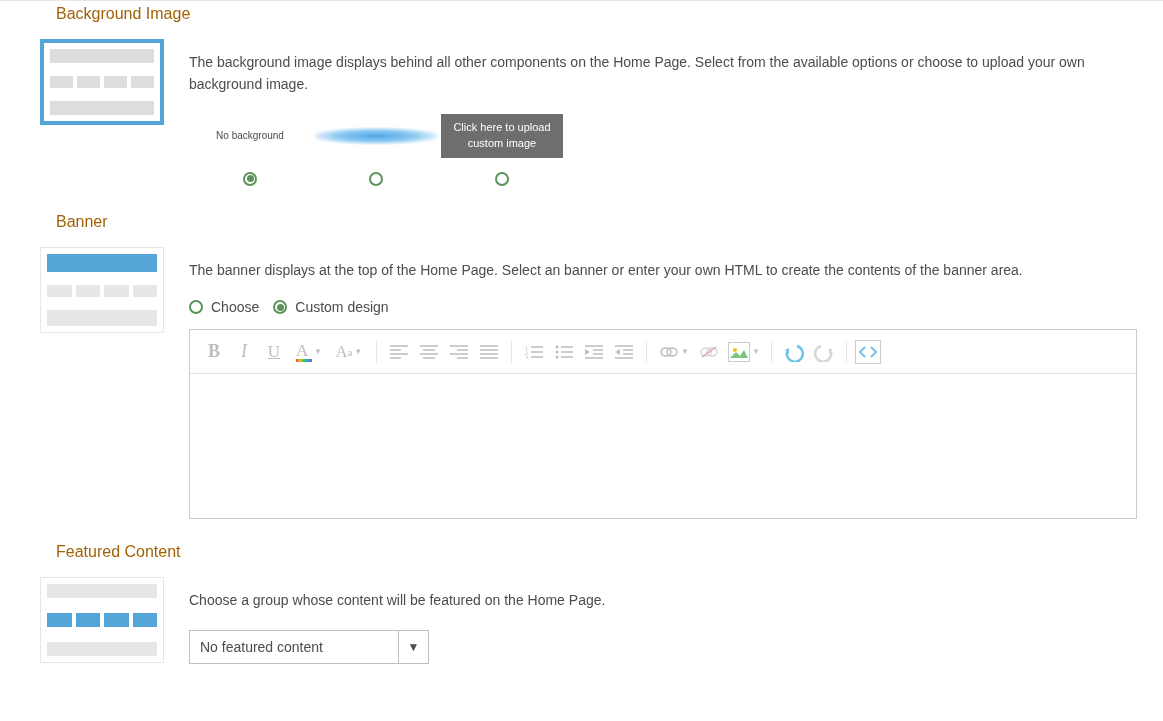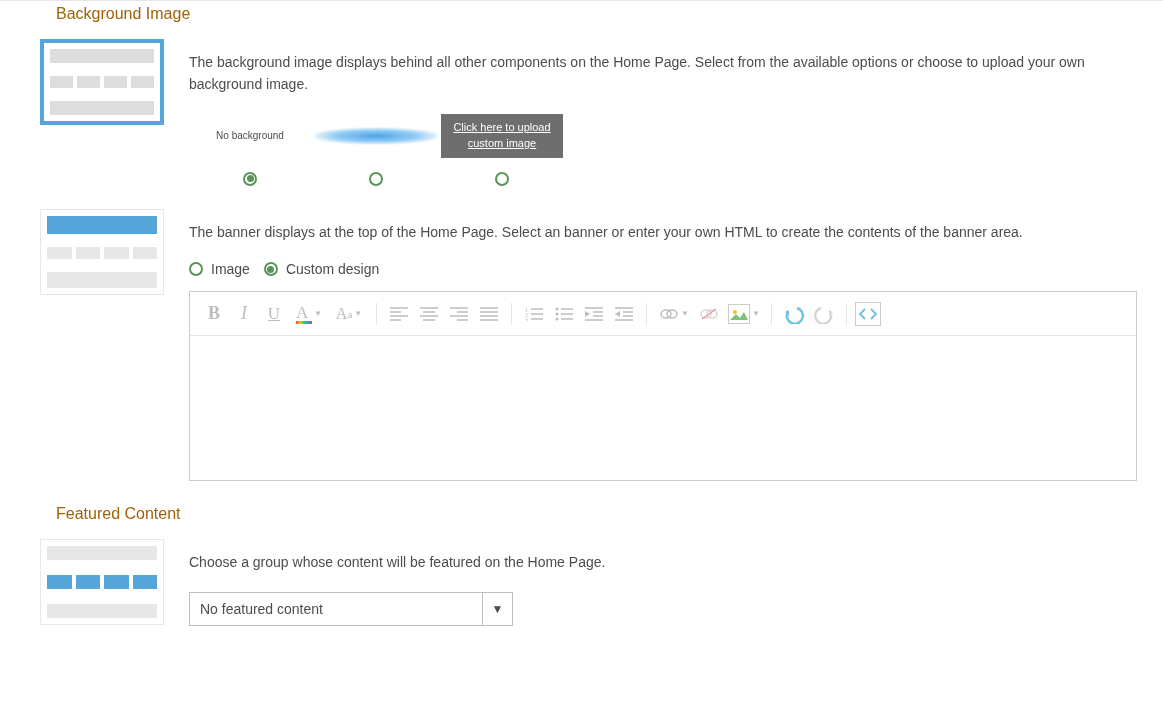--- a/index.html
+++ b/index.html
@@ -71,21 +71,21 @@
   }
   .bg-opt .preview {
     height: 44px;
     display:flex; align-items:center; justify-content:center;
     font-size:10px; color:#4c4c4c;
   }
   .bg-opt .preview.wave {
     background: radial-gradient(ellipse 80% 30% at 50% 50%, #4fa4e8 0%, #8fcaf2 40%, rgba(255,255,255,0) 70%);
   }
   .bg-opt .preview.upload {
-    background:#6e6e6e; color:#fff; font-size:11px; line-height:1.4; padding:4px;text-decoration:underline;
+    background:#6e6e6e; color:#fff; font-size:11px; line-height:1.4; padding:4px;
   }
   .radio {
     width:14px; height:14px; border:2px solid #5a9359; border-radius:50%;
     display:inline-flex; align-items:center; justify-content:center;
     margin-top:14px; cursor:pointer; background:#fff;
   }
   .radio.selected::after {
     content:""; width:7px; height:7px; background:#5a9359; border-radius:50%;
   }
 
@@ -119,21 +119,21 @@
   .toolbar .btn .drop { font-size:8px; margin-left:2px; color:#bdbdbd; }
   .toolbar .btn.wide { width:38px; }
   .toolbar .sep { width:1px; height:22px; background:#e4e4e4; margin:0 6px; }
   .toolbar .btn svg { display:block; }
   .toolbar .btn.imgbtn { border:1px solid #ccc; width:24px; height:22px; }
   .toolbar .btn.undo svg, .toolbar .btn.redo svg { stroke:#6bc4e8; }
   .toolbar .btn.src { border:1px solid #ccc; width:26px; height:24px; }
 
   
   .select-wrap {
-    display:flex; width:324px; border:1px solid #bfbfbf; height:34px;
+    display:flex; width:240px; border:1px solid #bfbfbf; height:34px;
   }
   .select-wrap .val {
     flex:1; display:flex; align-items:center; padding:0 10px; color:#4c4c4c;
   }
   .select-wrap .arrow {
     width:30px; border-left:1px solid #bfbfbf;
     display:flex; align-items:center; justify-content:center;
     font-size:12px; color:#4c4c4c; cursor:pointer;
   }
 </style>
@@ -170,38 +170,39 @@
         <div class="bg-opt">
           <div class="preview upload">Click here to upload custom image</div>
           <span class="radio"></span>
         </div>
       </div>
     </div>
   </div>
 </div>
 
 <div class="section">
+  <span class="section-label">Banner</span>
   <div class="row">
     <div class="thumb thumb-banner">
       <div class="bar1"></div>
       <div class="bar-row">
           <span></span>
           <span></span>
           <span></span>
           <span></span>
         </div>
       <div class="bar3"></div>
     </div>
     <div class="content-col">
       <p class="desc">The banner displays at the top of the Home Page. Select an banner or enter your own HTML to create the contents of the banner area.</p>
 
       <div class="inline-radios">
         <div class="inline-radio">
           <span class="radio"></span>
-          <span class="label">Image</span>
+          <span class="label">Choose</span>
         </div>
         <div class="inline-radio">
           <span class="radio selected"></span>
           <span class="label">Custom design</span>
         </div>
       </div>
 
       <div class="editor">
         <div class="toolbar">
           <span class="btn" style="font-weight:bold;font-size:18px;">B</span>

